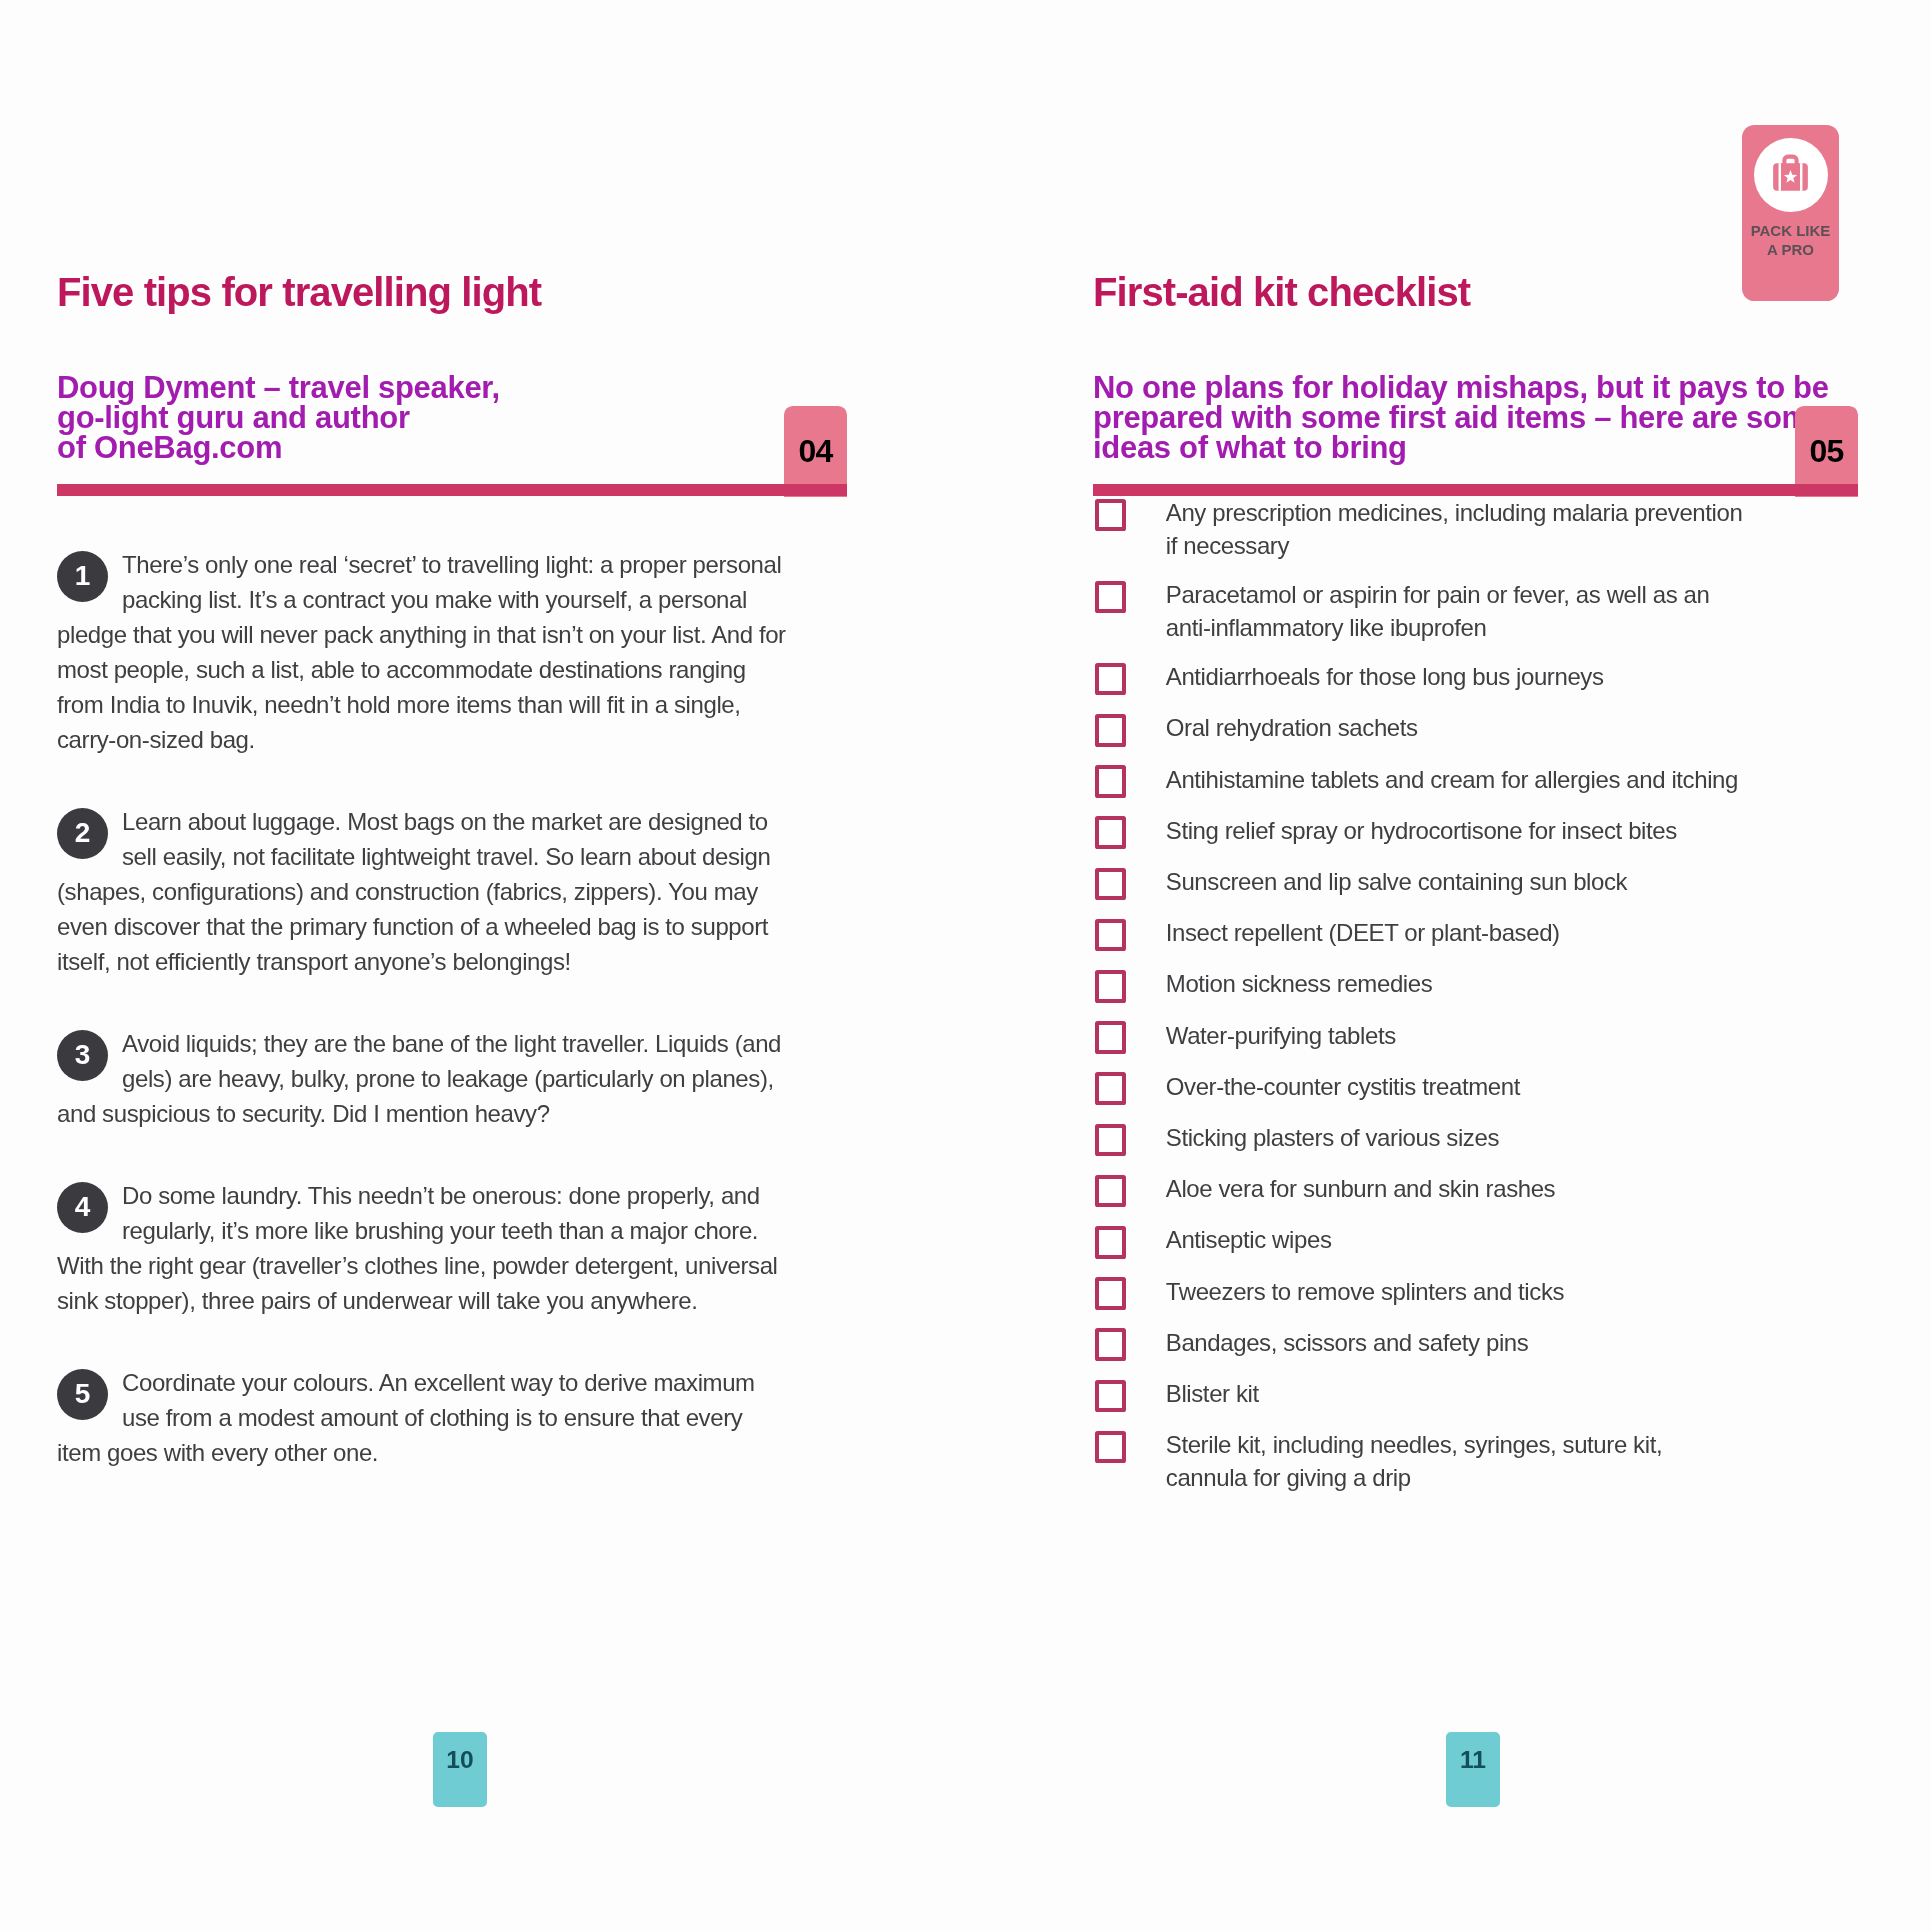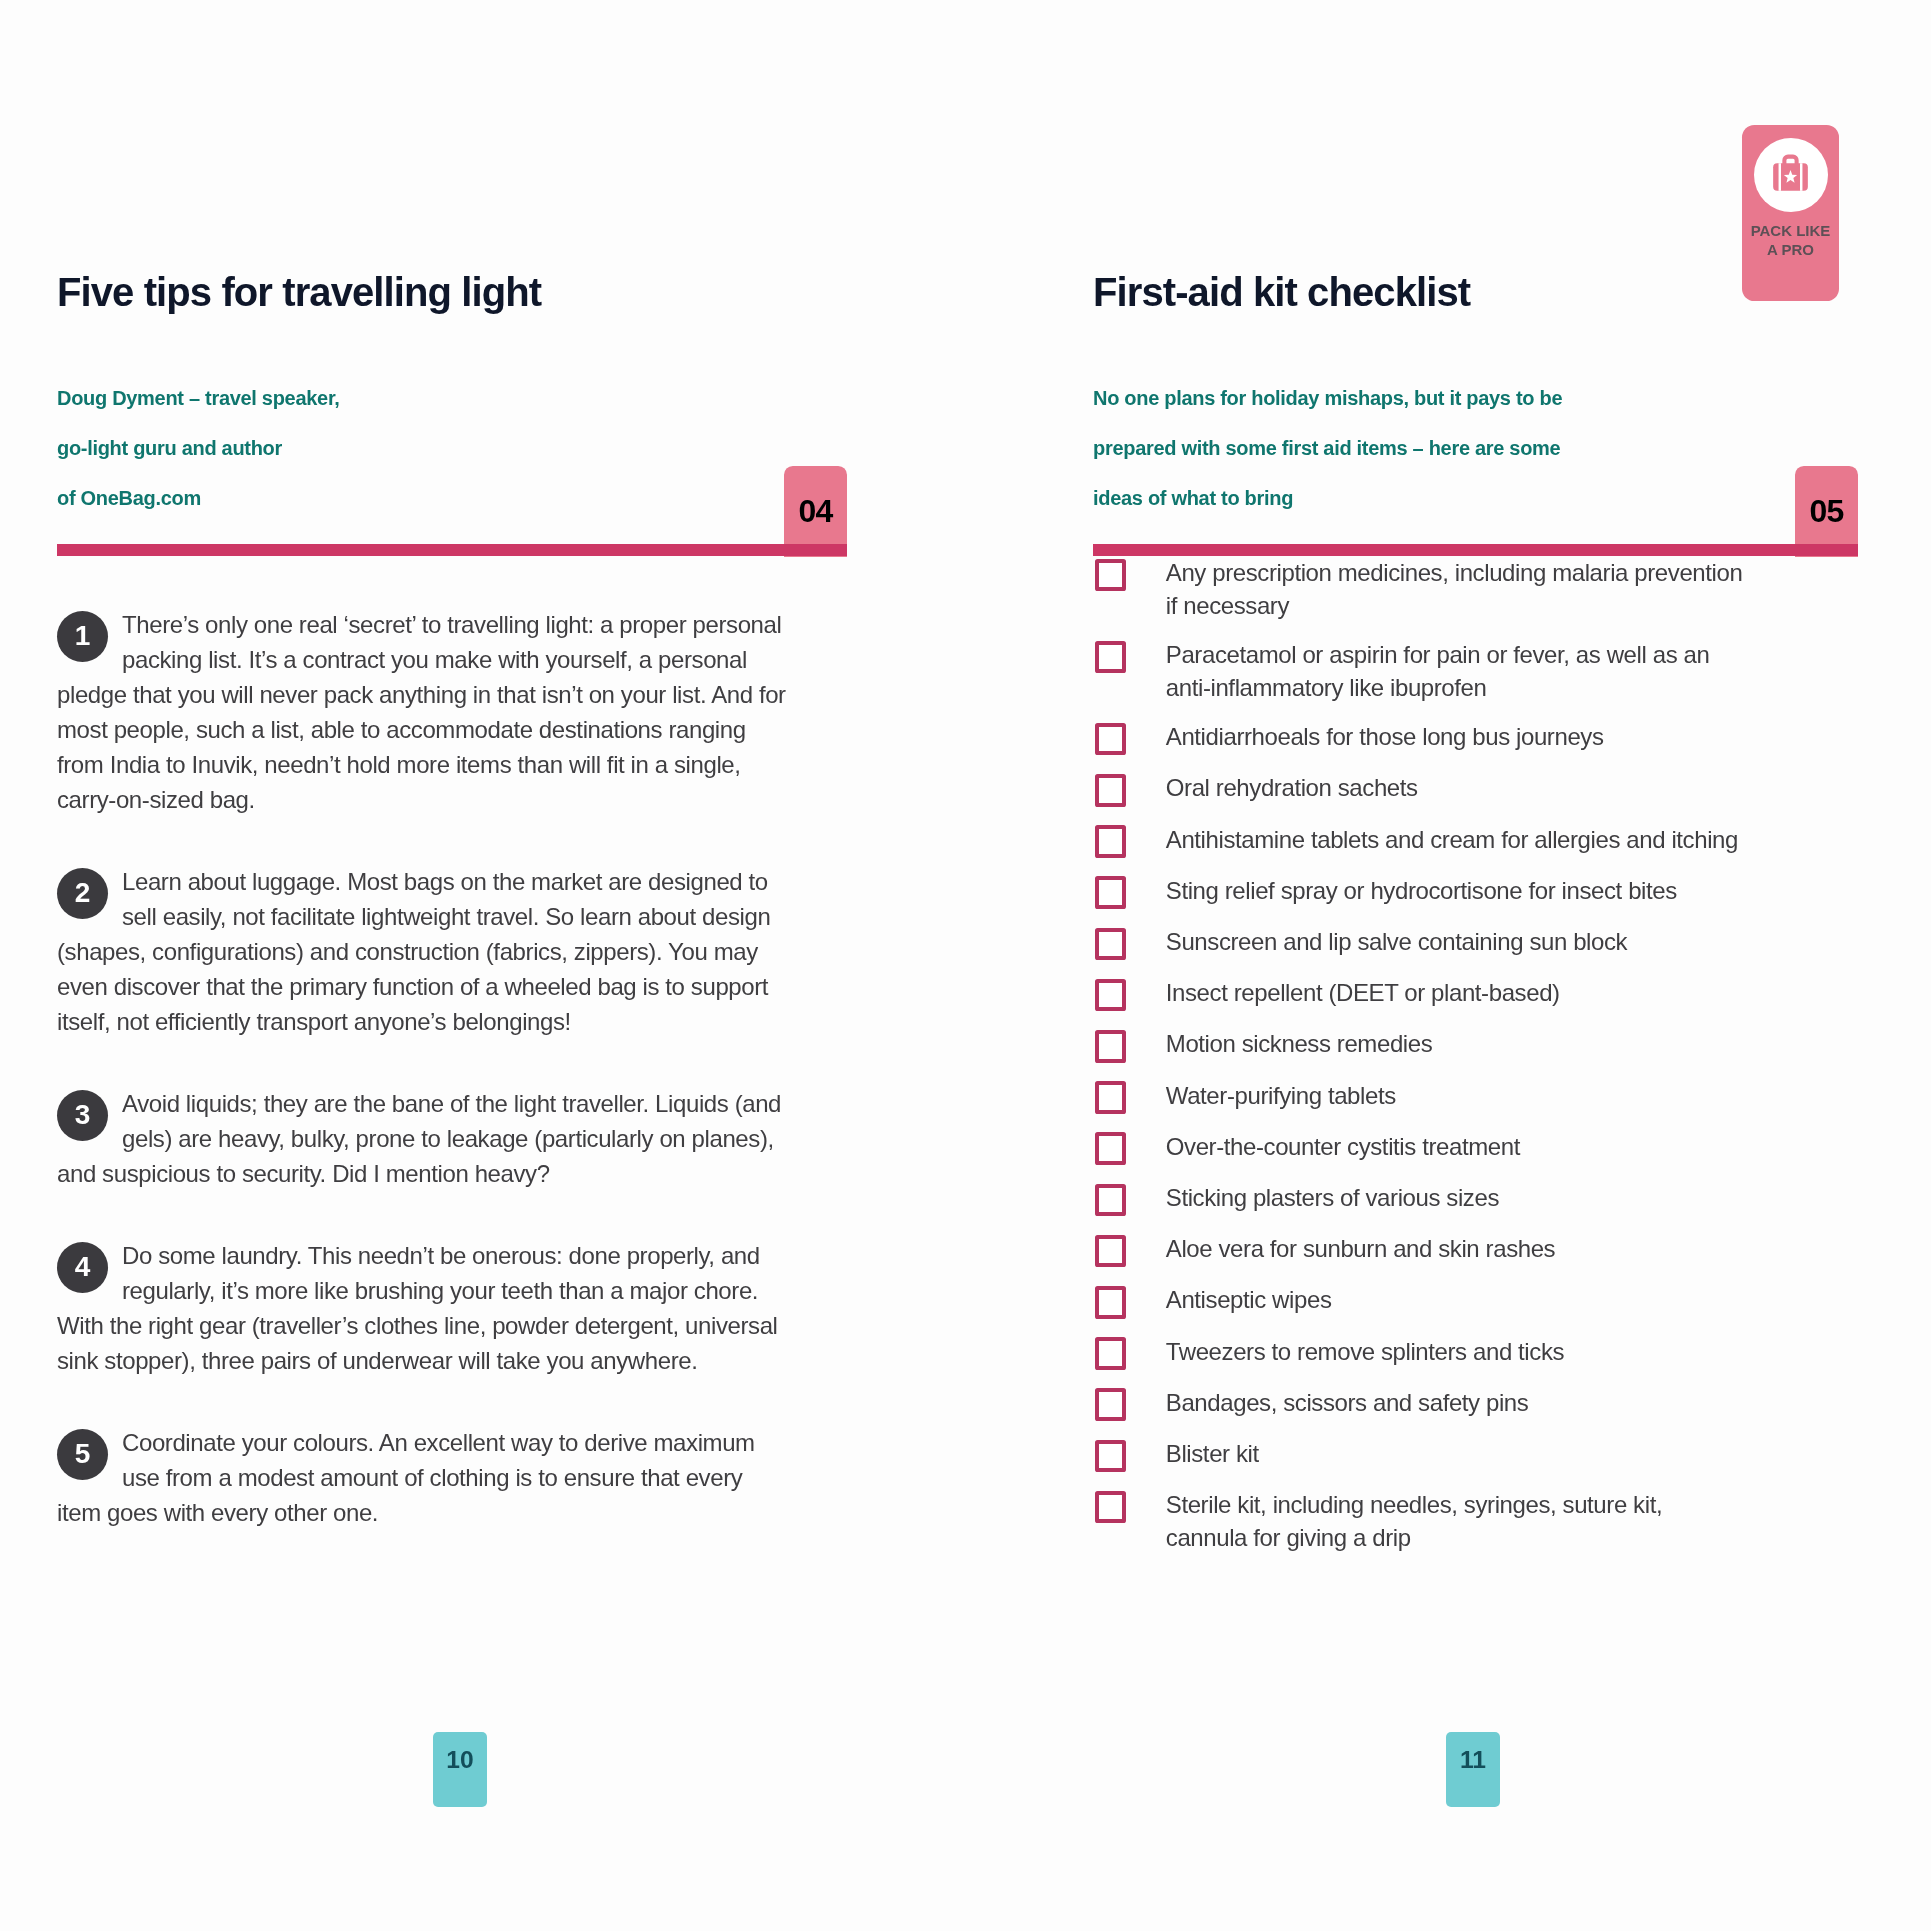--- a/index.html
+++ b/index.html
@@ -3,22 +3,22 @@
 <meta charset="utf-8">
 <style>
   html,body { margin:0; padding:0; background:#fff; }
   body { width:1931px; height:1931px; font-family:"Liberation Sans", sans-serif; color:#3f3e41; }
   .sheet { position:relative; width:1931px; height:1931px; background:#fdfdfd; overflow:hidden; }
 
   .col { position:absolute; top:270px; }
   .col-left  { left:57px;  width:790px; }
   .col-right { left:1093px; width:765px; }
 
-  .page-title { margin:0 0 58px 0; font-size:40px; font-weight:bold; color:#0f172a; letter-spacing:-0.9px; }
-  .subtitle { margin:0; font-size:20px; font-weight:bold; line-height:50px; color:#0f766e;
+  .page-title { margin:0 0 58px 0; font-size:40px; font-weight:bold; color:#be185d; letter-spacing:-0.9px; }
+  .subtitle { margin:0; font-size:31px; font-weight:bold; line-height:30px; color:#a21caf;
               white-space:pre-line; letter-spacing:-0.3px; }
 
   .header-rule { position:relative; margin-top:21px; height:12.3px; }
   .rule-bar { position:absolute; left:0; right:0; bottom:0; height:12.3px; background:#cd3765; z-index:2; }
   .section-badge { position:absolute; right:0; bottom:-0.9px; width:63px; height:91px;
                    background:#e8788e; border-radius:8.8px 8.8px 0 0; z-index:1;
                    display:flex; align-items:center; justify-content:center;
                    color:#000000; font-size:32px; font-weight:bold; letter-spacing:-0.9px; }
 
   

